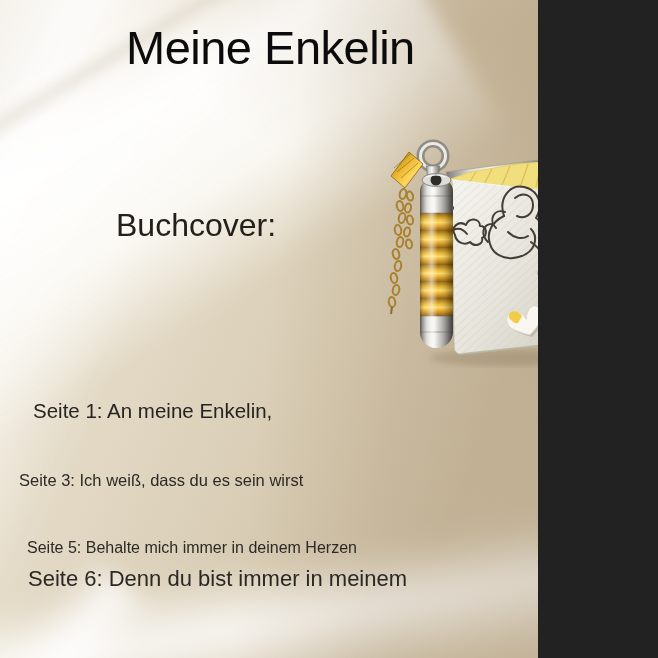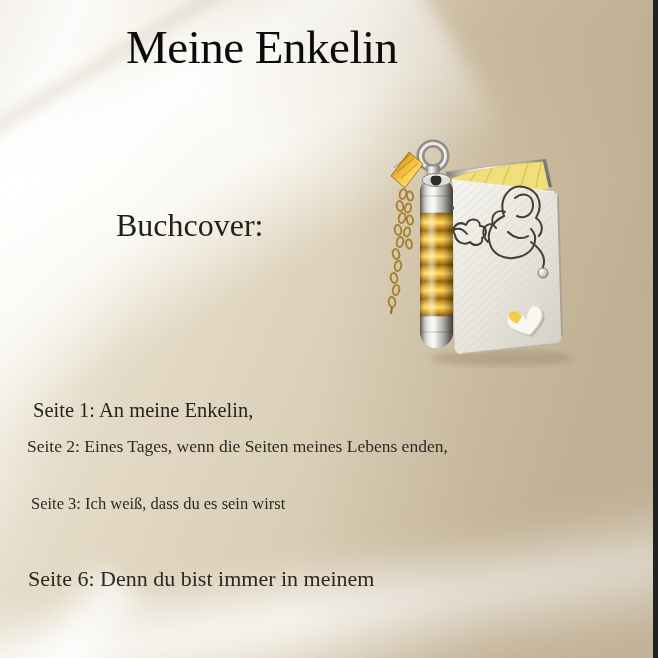--- a/index.html
+++ b/index.html
@@ -1,18 +1,18 @@
 <!DOCTYPE html>
 <html><head>
 <meta charset="utf-8">
 <style>
   html,body{margin:0;padding:0;background:#222;}
   .stage{
-    position:relative;width:653px;height:658px;overflow:hidden;
-    font-family:Liberation Serif, serif;
+    position:relative;width:538px;height:658px;overflow:hidden;
+    font-family:Liberation Sans, sans-serif;
     background:linear-gradient(113deg,#efeae0 0%,#e5dcc9 28%,#d8ccb4 58%,#cec0a6 82%,#d4c7af 100%);
   }
   .stage *{box-sizing:border-box;}
   
   .fold{position:absolute;pointer-events:none;}
   .fold-topleft{
     left:-150px;top:-90px;width:300px;height:640px;
     transform:rotate(24deg);
     background:linear-gradient(90deg,rgba(255,255,255,0) 0%,rgba(255,255,255,.9) 45%,rgba(252,250,246,.75) 60%,rgba(255,255,255,0) 100%);
     filter:blur(12px);
@@ -54,21 +54,21 @@
     position:absolute;left:126px;top:20px;
     font-size:47px;font-weight:500;letter-spacing:-.5px;color:#0b0b0b;white-space:nowrap;
   }
   .cover-label{
     position:absolute;left:116px;top:207px;
     font-size:32px;font-weight:400;color:#23201c;white-space:nowrap;text-align:right;
   }
   .page-line{position:absolute;white-space:nowrap;color:#2c2a26;}
   .l1{left:33px;top:399px;font-size:20.5px;font-weight:500;color:#262420;}
   .l2{left:27px;top:436px;font-size:17.5px;font-weight:400;}
-  .l3{left:31px;top:471px;font-size:16.5px;font-weight:400;margin-top:23px;}
+  .l3{left:19px;top:471px;font-size:16.5px;font-weight:400;}
   .l4{left:29px;top:501px;font-size:21px;font-weight:400;color:#35322d;}
   .l5{left:27px;top:539px;font-size:16px;font-weight:400;}
   .l6{left:28px;top:566px;font-size:22px;font-weight:500;color:#2a2824;}
   
   .pendant{position:absolute;left:376px;top:132px;width:208px;height:236px;}
 </style>
 </head>
 <body>
 
 <div class="stage">
@@ -211,17 +211,17 @@
       <line x1="44" y1="200" x2="77" y2="200" stroke="#6f6a5e" stroke-width="1" opacity="0.6"></line>
       <rect x="44" y="44" width="33" height="172" rx="16" fill="url(#sheenH)"></rect>
       <ellipse cx="60.5" cy="48" rx="14.5" ry="6.5" fill="#dddcd8" stroke="#8a8780" stroke-width="1"></ellipse>
       <circle cx="60" cy="48" r="5.5" fill="#2f2d29"></circle>
       <path d="M50,45 A 13 5 0 0 1 70,45" fill="none" stroke="#ffffff" stroke-width="1.2" opacity="0.8"></path>
       <circle cx="76" cy="76" r="2.2" fill="#56524a"></circle>
     </g>
   </svg>
 
   <div class="page-line l1">Seite 1: An meine Enkelin,</div>
-  <div class="page-line l2">Seite 2: Eines Tages, wenn die Seiten meines Lebens enden,</div>
   <div class="page-line l3">Seite 3: Ich weiß, dass du es sein wirst</div>
+  <div class="page-line l5">Seite 5: Behalte mich immer in deinem Herzen</div>
   <div class="page-line l6">Seite 6: Denn du bist immer in meinem</div>
 
 </div>
 
 </body></html>

